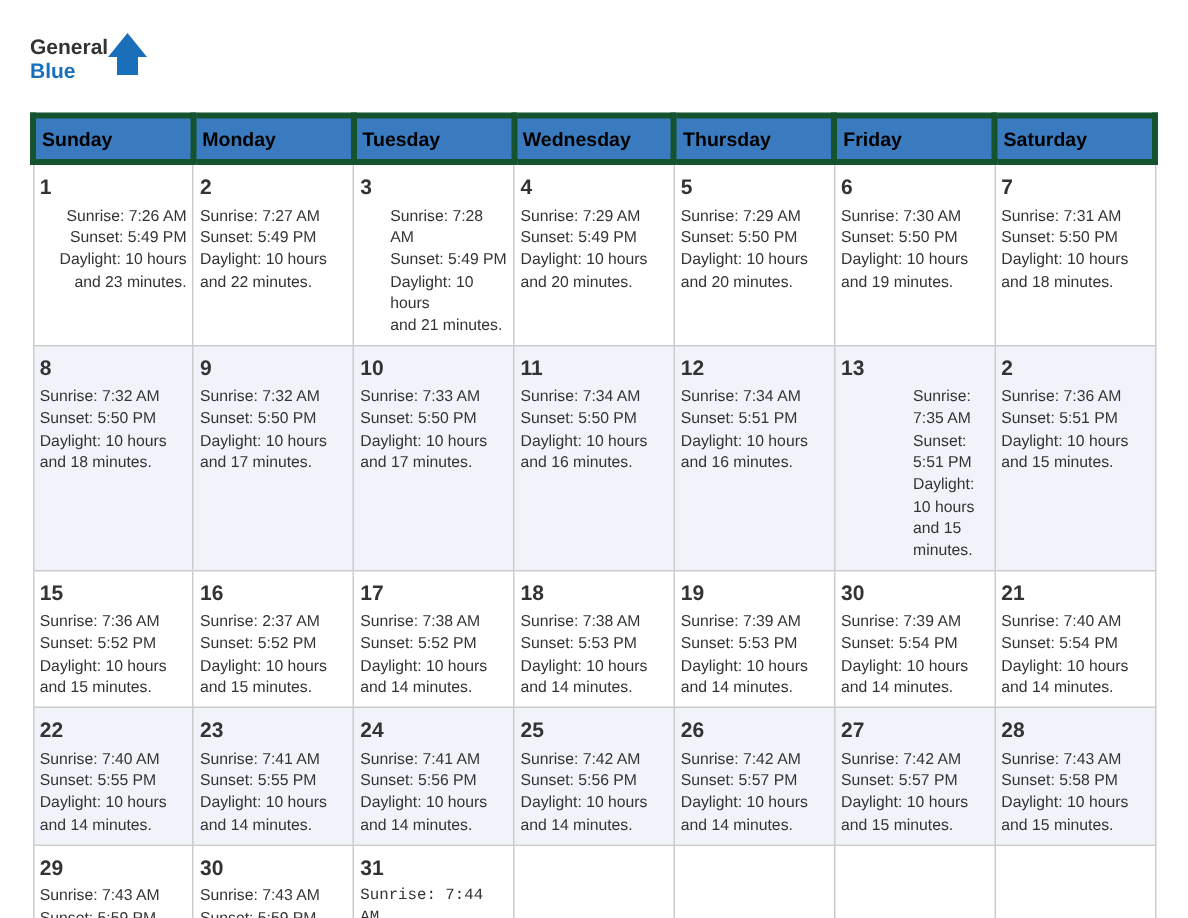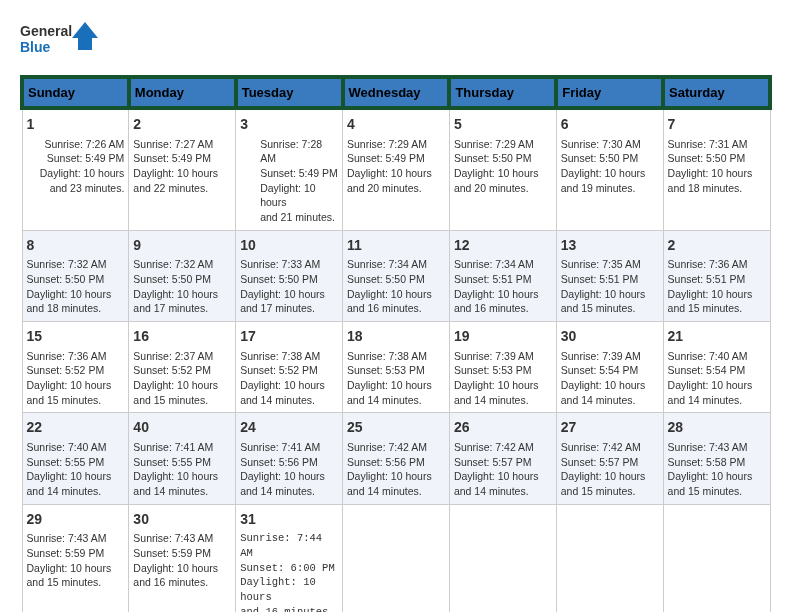--- a/index.html
+++ b/index.html
@@ -187,21 +187,21 @@
         </td>
         <td>
           <span class="day-num">12</span>
           <div class="day-info" style="white-space: pre-line;">Sunrise: 7:34 AM
 Sunset: 5:51 PM
 Daylight: 10 hours
 and 16 minutes.</div>
         </td>
         <td>
           <span class="day-num">13</span>
-          <div class="day-info" style="white-space: pre-line;">Sunrise: 7:35 AM
+          <div class="day-info" style="white-space: pre-line; margin-left: 48px;">Sunrise: 7:35 AM
 Sunset: 5:51 PM
 Daylight: 10 hours
 and 15 minutes.</div>
         </td>
         <td>
           <span class="day-num">2</span>
           <div class="day-info" style="white-space: pre-line;">Sunrise: 7:36 AM
 Sunset: 5:51 PM
 Daylight: 10 hours
 and 15 minutes.</div>
@@ -260,21 +260,21 @@
       </tr>
       <tr>
         <td>
           <span class="day-num">22</span>
           <div class="day-info" style="white-space: pre-line;">Sunrise: 7:40 AM
 Sunset: 5:55 PM
 Daylight: 10 hours
 and 14 minutes.</div>
         </td>
         <td>
-          <span class="day-num">40</span>
+          <span class="day-num">23</span>
           <div class="day-info" style="white-space: pre-line;">Sunrise: 7:41 AM
 Sunset: 5:55 PM
 Daylight: 10 hours
 and 14 minutes.</div>
         </td>
         <td>
           <span class="day-num">24</span>
           <div class="day-info" style="white-space: pre-line;">Sunrise: 7:41 AM
 Sunset: 5:56 PM
 Daylight: 10 hours

